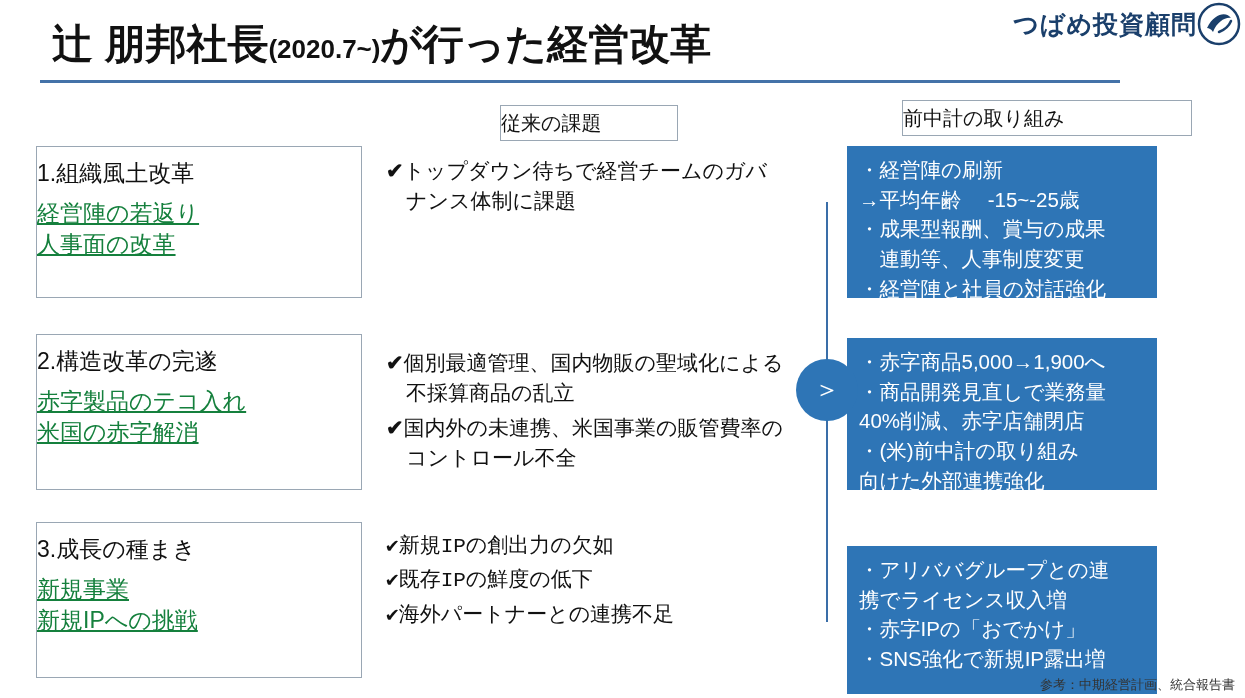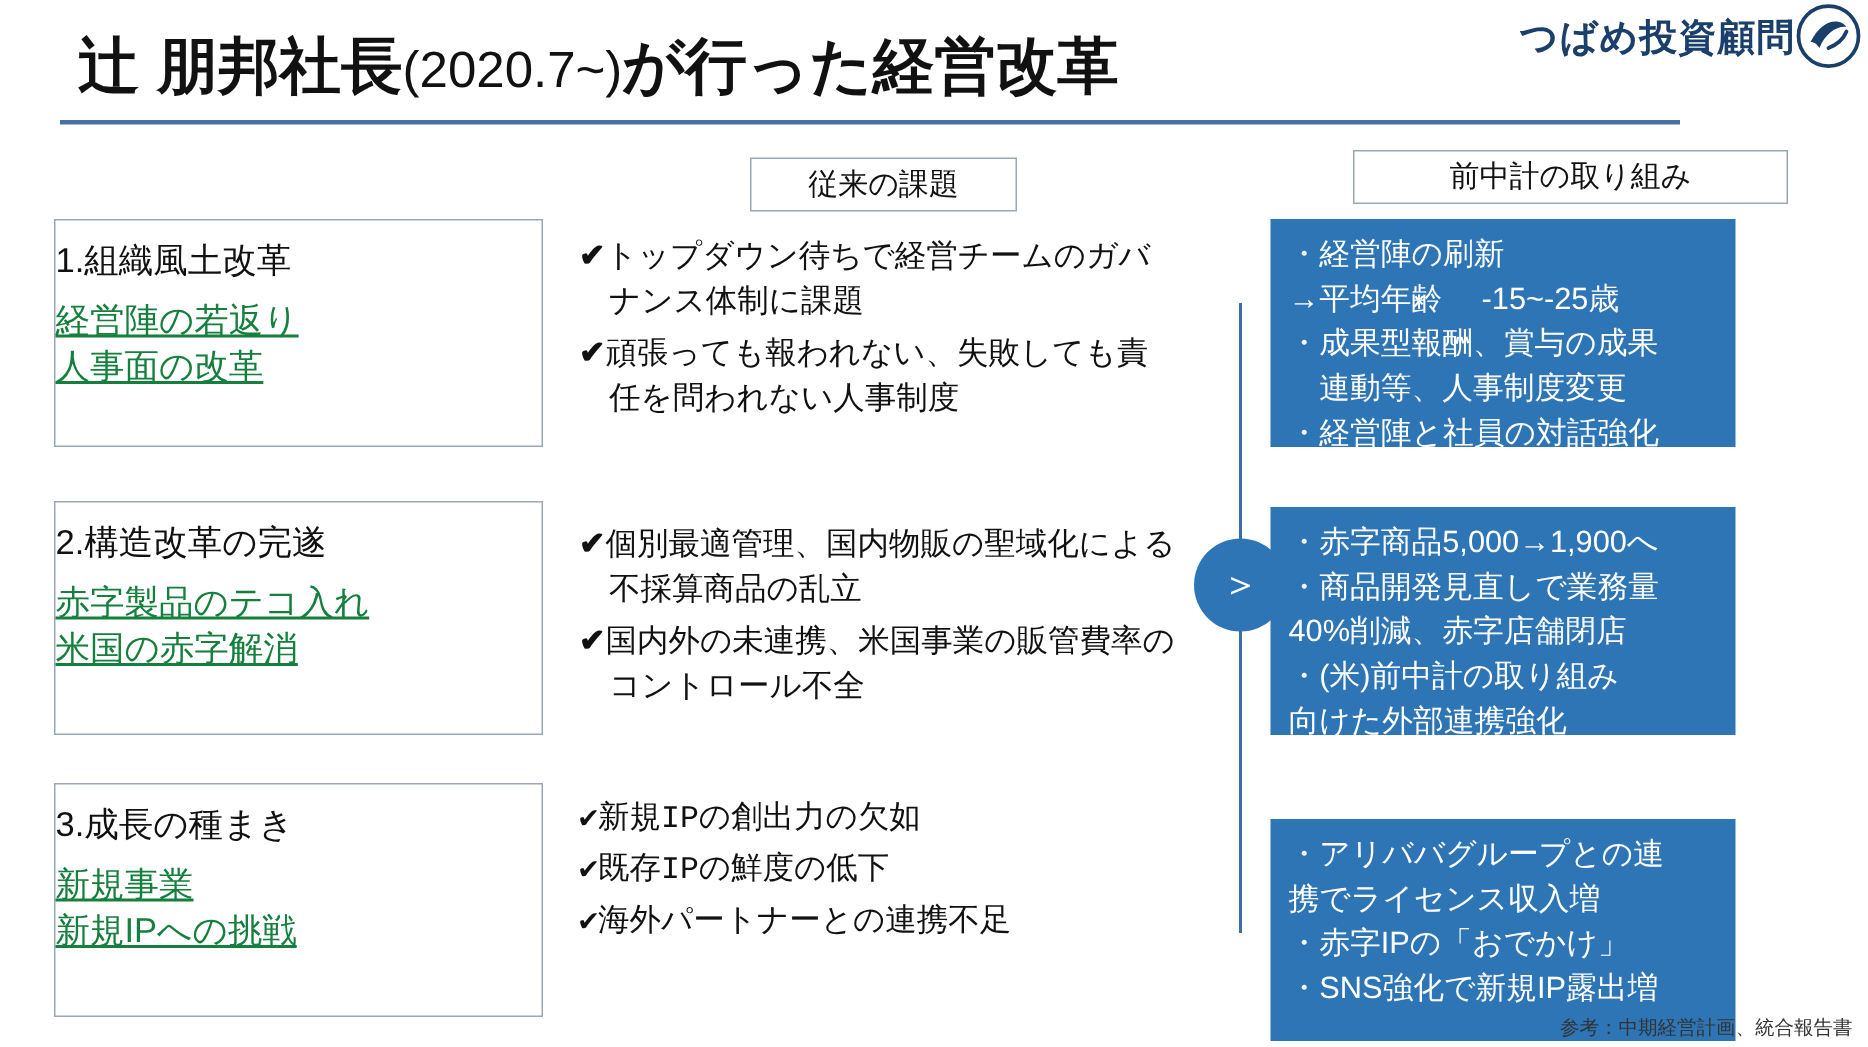--- a/index.html
+++ b/index.html
@@ -28,22 +28,22 @@
     position: absolute;
     left: 52px;
     top: 17px;
     font-size: 41px;
     font-weight: bold;
     letter-spacing: 0px;
     white-space: nowrap;
     color: #111111;
   }
   .title .small {
-    font-size: 34px;
-    font-weight: normal;
+    font-size: 26px;
+    font-weight: bold;
   }
   .title-rule {
     position: absolute;
     left: 40px;
     top: 80px;
     width: 1080px;
     height: 3px;
     background: #4472a8;
   }
   .logo-text {
@@ -63,21 +63,20 @@
     width: 44px;
     height: 44px;
   }
 
   
   .pill {
     position: absolute;
     border: 1px solid #9aa7b4;
     background: #ffffff;
     font-size: 20px;
-    text-align: center;
     line-height: 34px;
     height: 34px;
     color: #111;
   }
   #pill-issues { left: 500px; top: 105px; width: 176px; }
   #pill-actions { left: 902px; top: 100px; width: 288px; }
 
   
   .leftbox {
     position: absolute;
@@ -199,21 +198,20 @@
 <div class="leftbox" id="box1">
   <div class="lb-head">1.組織風土改革</div>
   <div class="lb-sub">
     <div>経営陣の若返り</div>
     <div>人事面の改革</div>
   </div>
 </div>
 
 <div class="issues" id="issues1">
   <p><span class="check">✔</span><span>トップダウン待ちで経営チームのガバナンス体制に課題</span></p>
-  <p><span class="check">✔</span><span>頑張っても報われない、失敗しても責任を問われない人事制度</span></p>
 </div>
 
 <div class="bluebox" id="blue1">
   <p>・経営陣の刷新</p>
   <p>→平均年齢　 -15~-25歳</p>
   <p>・成果型報酬、賞与の成果</p>
   <p>　連動等、人事制度変更</p>
   <p>・経営陣と社員の対話強化</p>
 </div>
 

